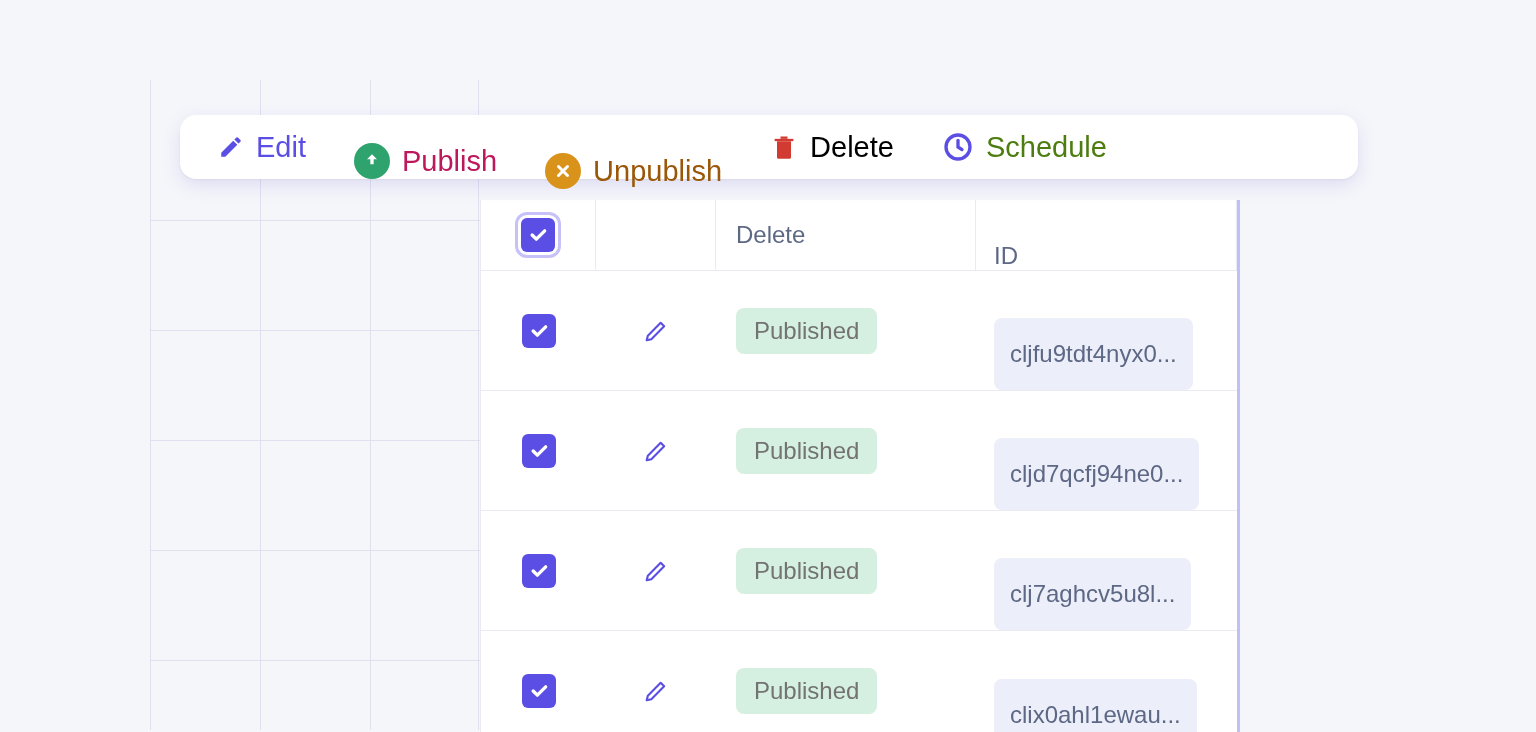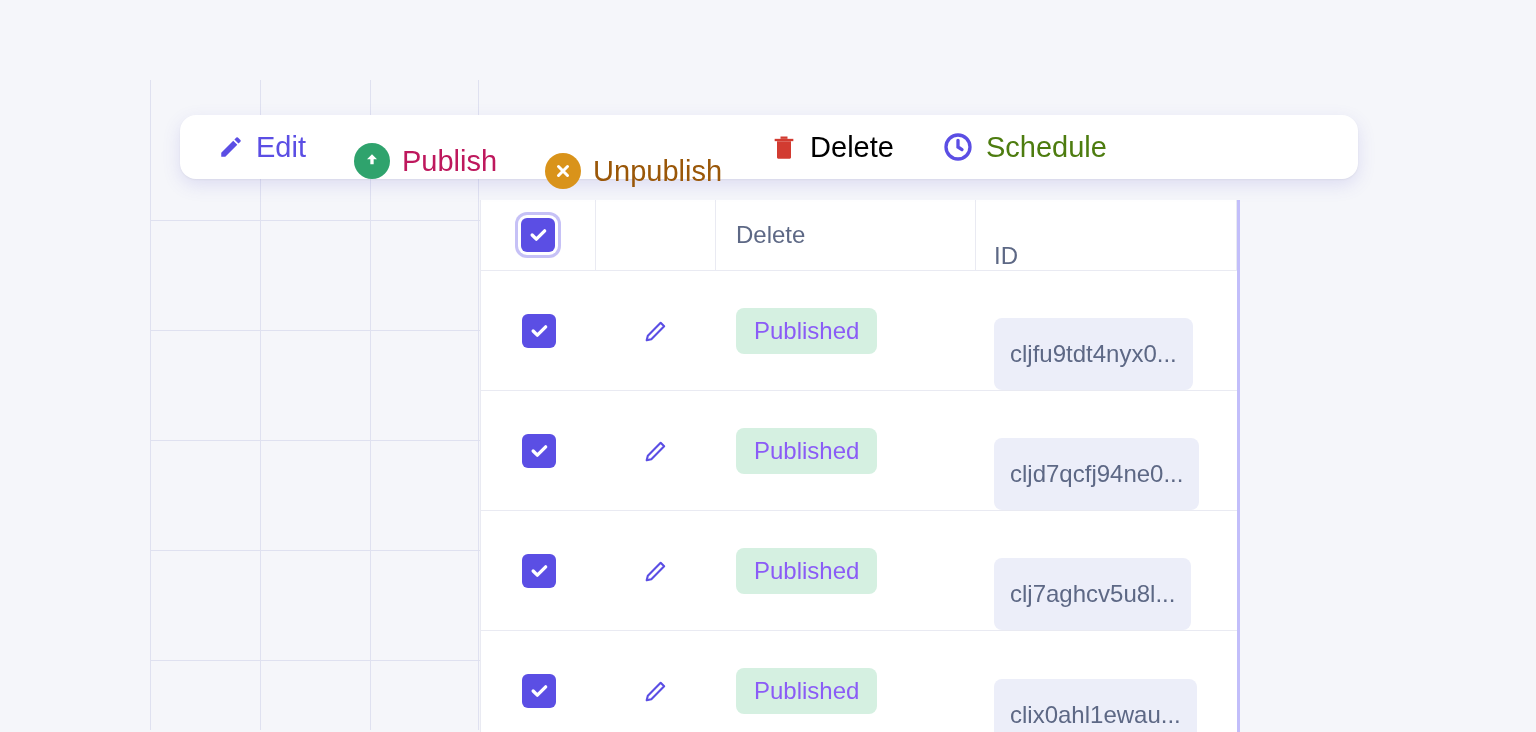--- a/index.html
+++ b/index.html
@@ -166,21 +166,21 @@
     }
     .checkbox-header-wrapper {
       padding: 3px;
       border-radius: 9px;
       box-shadow: 0 0 0 3px rgba(91, 78, 228, 0.35);
     }
     
     
     .badge-published {
       background: #d5f0e1;
-      color: #8b5cf6;
+      color: #737373;
       font-size: 24px;
       font-weight: 500;
       padding: 9px 18px;
       border-radius: 8px;
     }
     
     
     .id-pill {
       background: #eceef9;
       color: #5d6885;

